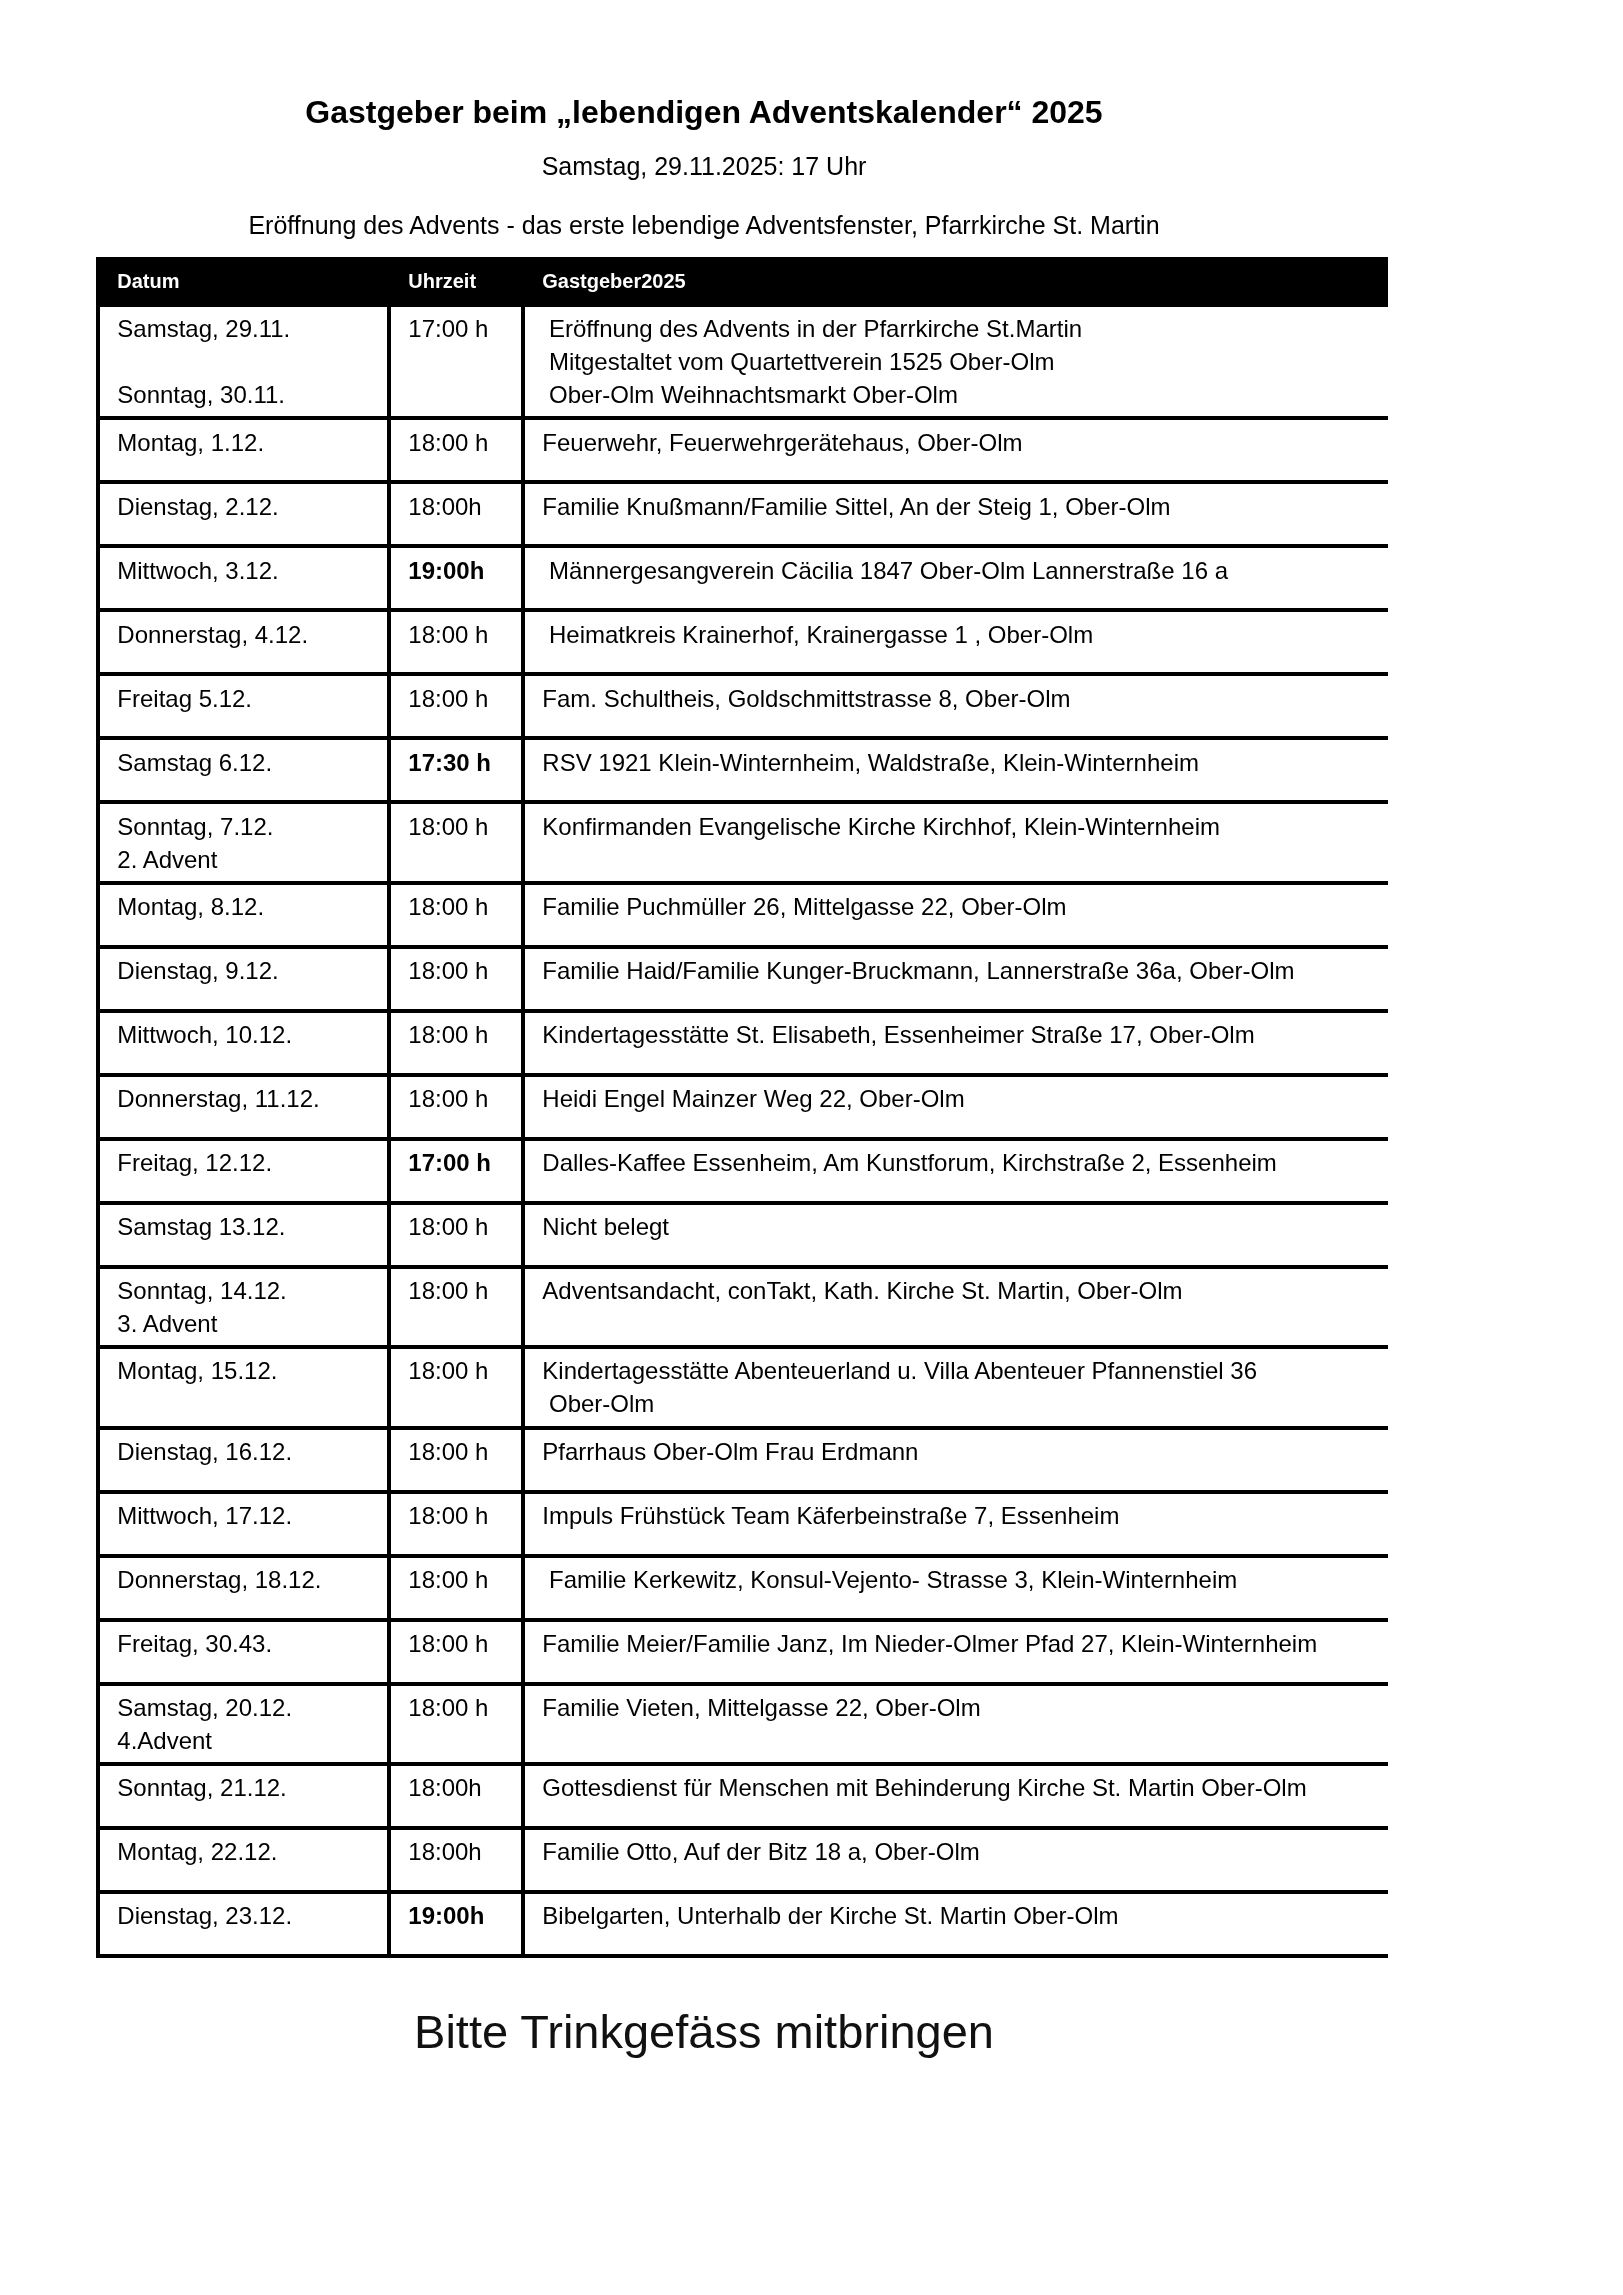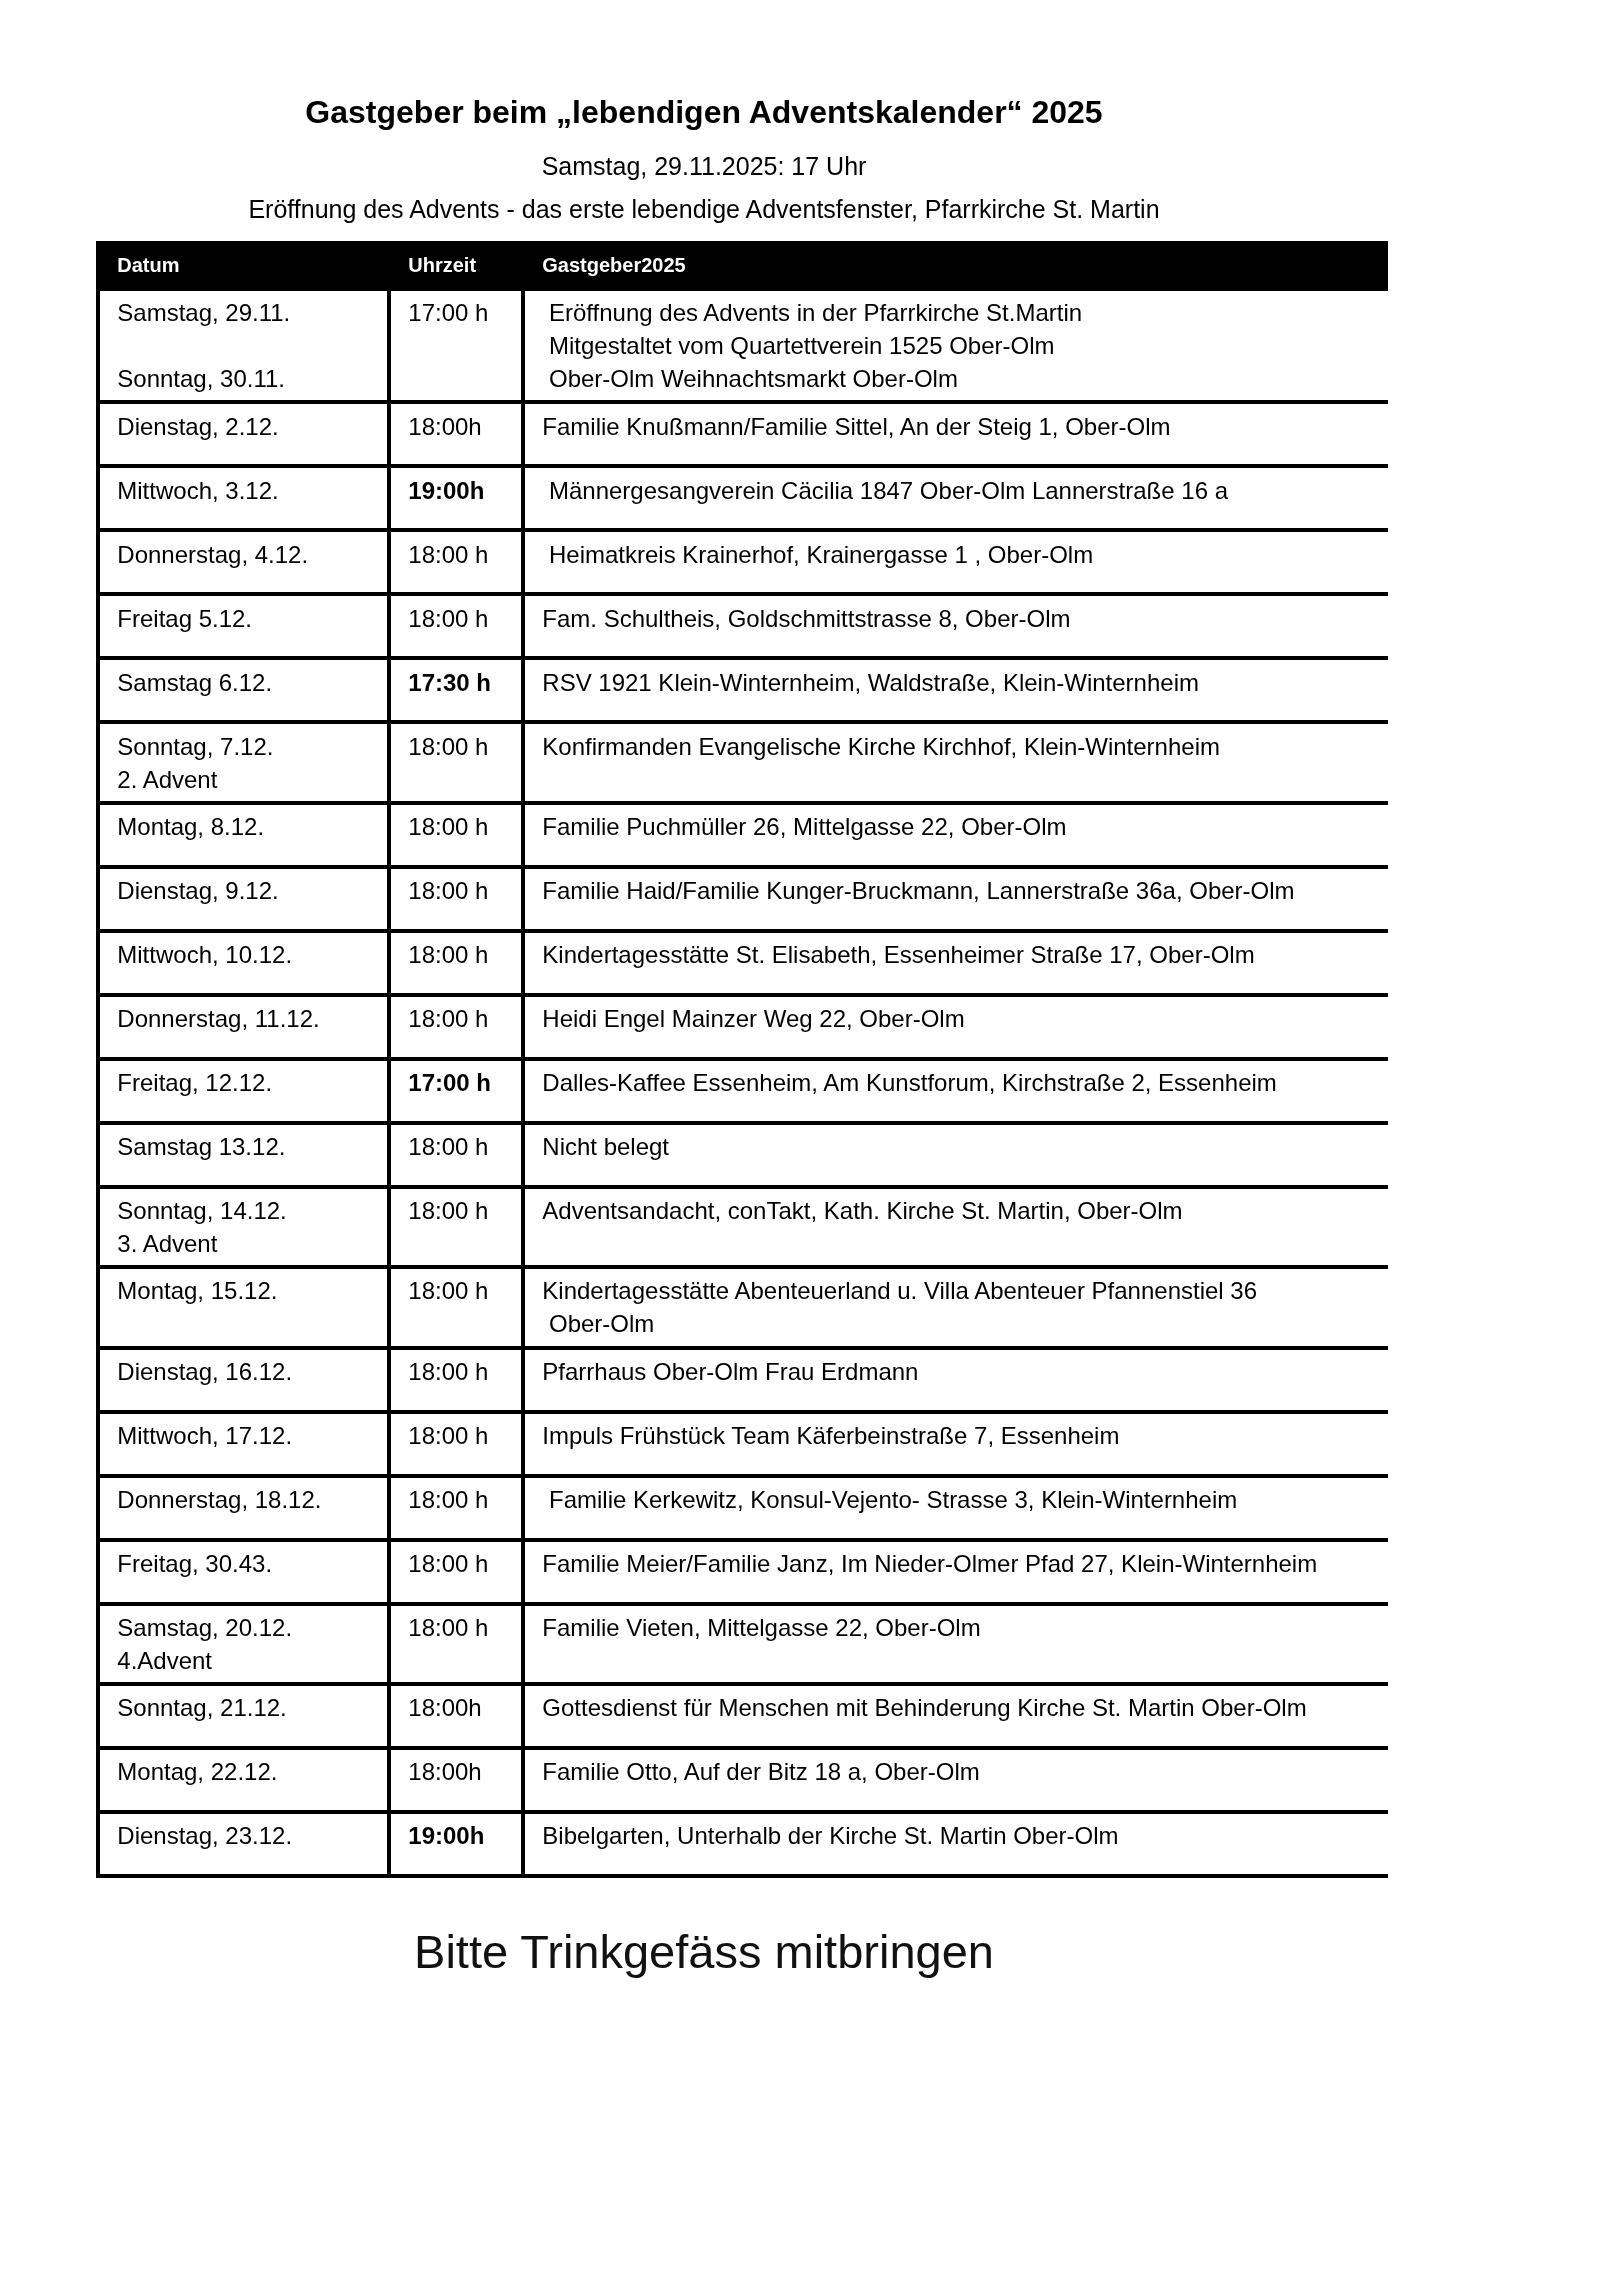--- a/index.html
+++ b/index.html
@@ -24,21 +24,21 @@
     font-weight: bold;
     line-height: 38px;
   }
   .subtitle {
     margin-top: 21px;
     text-align: center;
     font-size: 25px;
     line-height: 29px;
   }
   .intro {
-    margin-top: 14px;
+    margin-top: 30px;
     text-align: center;
     font-size: 25px;
     line-height: 29px;
   }
   table.schedule {
     border-collapse: collapse;
     table-layout: fixed;
     width: 1516px;
     margin: 17.3px 0 0 76px;
   }
@@ -107,20 +107,25 @@
         <tr>
           <td class="date-cell">Samstag, 29.11.
 
 Sonntag, 30.11.</td>
           <td class="time-cell">17:00 h</td>
           <td class="host-cell"> Eröffnung des Advents in der Pfarrkirche St.Martin
  Mitgestaltet vom Quartettverein 1525 Ober-Olm
  Ober-Olm Weihnachtsmarkt Ober-Olm</td>
         </tr>
         <tr>
+          <td class="date-cell">Montag, 1.12.</td>
+          <td class="time-cell">18:00 h</td>
+          <td class="host-cell">Feuerwehr, Feuerwehrgerätehaus, Ober-Olm</td>
+        </tr>
+        <tr>
           <td class="date-cell">Dienstag, 2.12.</td>
           <td class="time-cell">18:00h</td>
           <td class="host-cell">Familie Knußmann/Familie Sittel, An der Steig 1, Ober-Olm</td>
         </tr>
         <tr>
           <td class="date-cell">Mittwoch, 3.12.</td>
           <td class="time-cell bold">19:00h</td>
           <td class="host-cell"> Männergesangverein Cäcilia 1847 Ober-Olm Lannerstraße 16 a</td>
         </tr>
         <tr>

